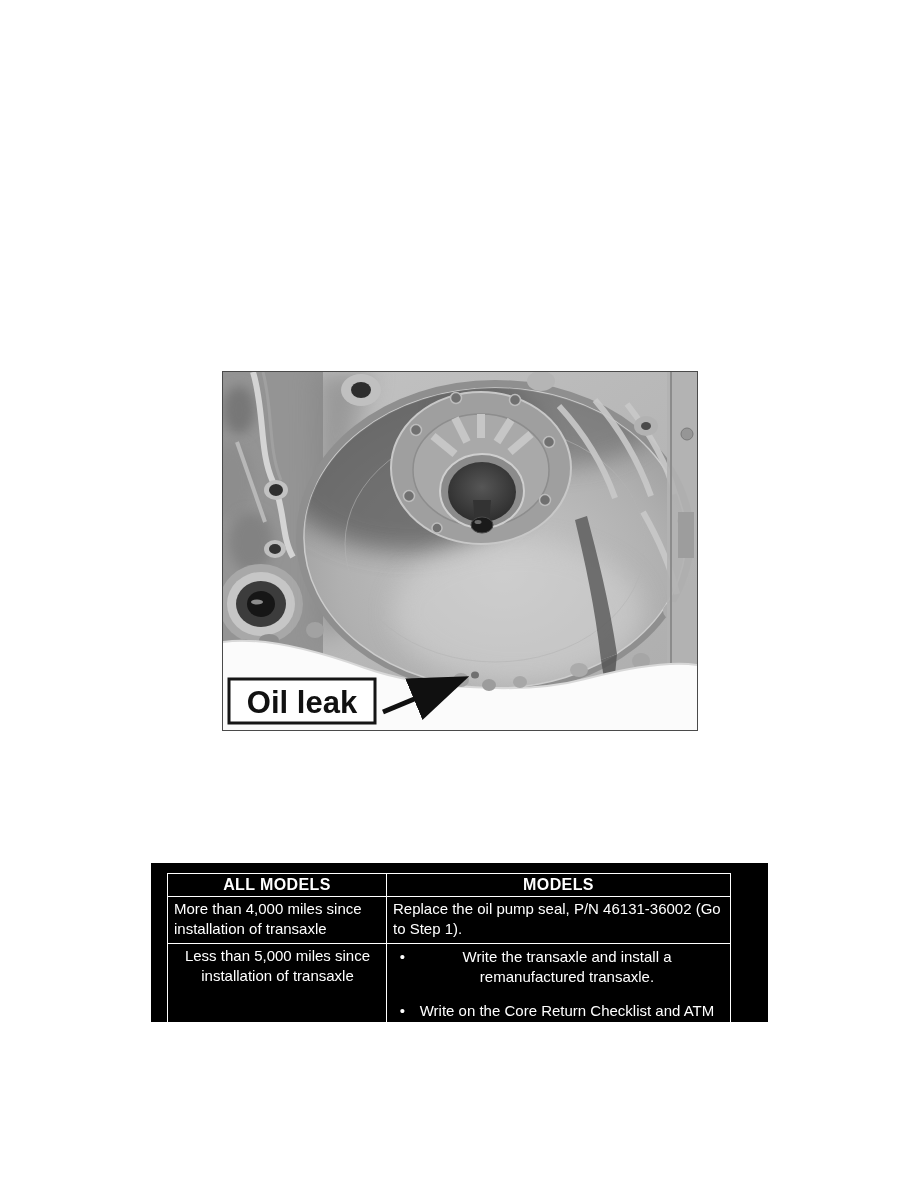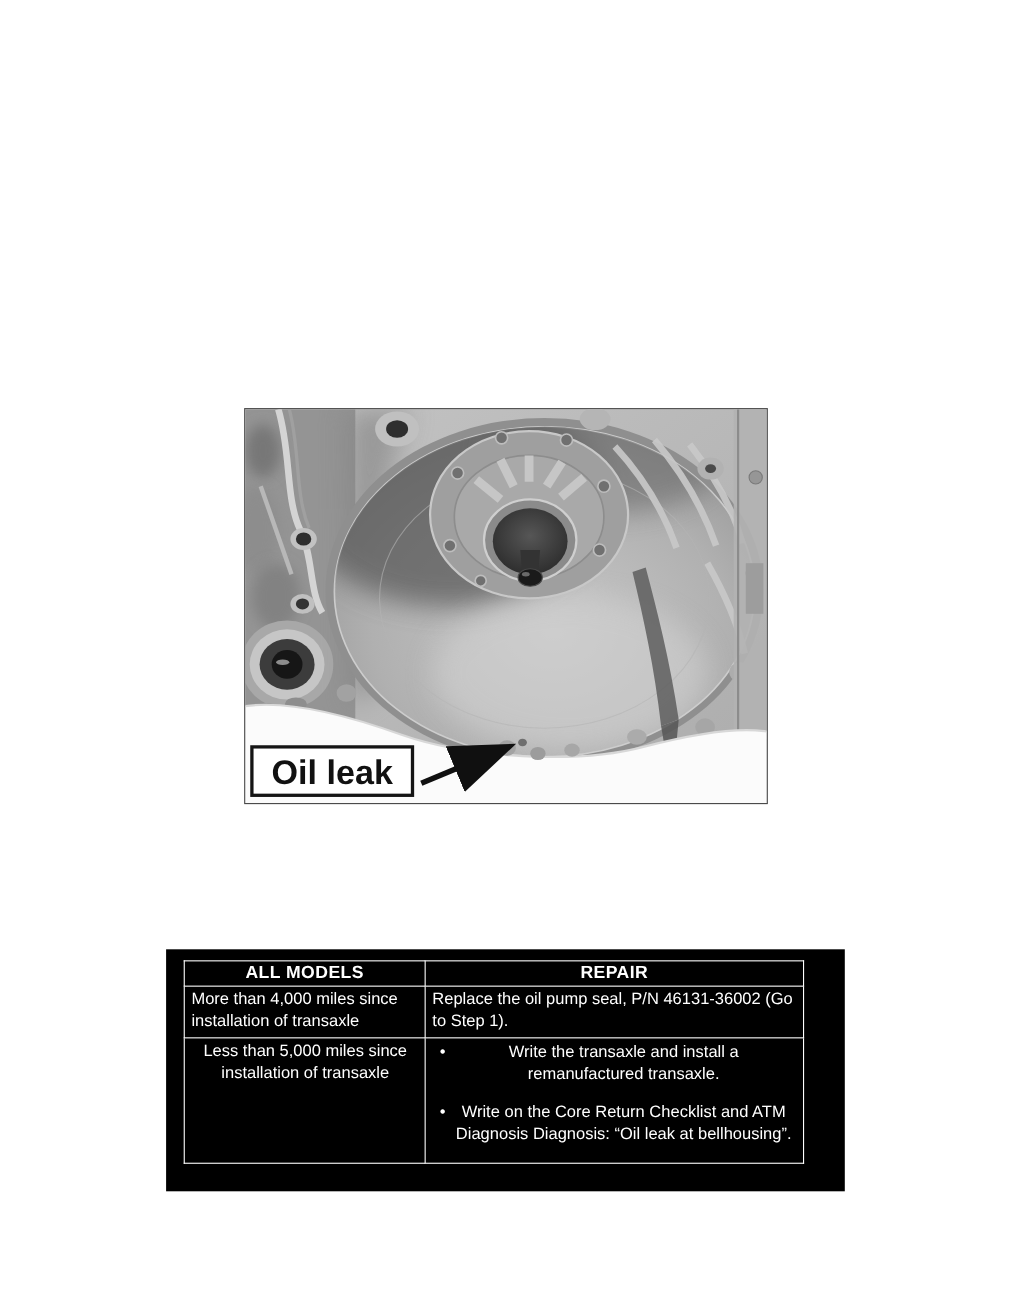--- a/index.html
+++ b/index.html
@@ -1,17 +1,17 @@
 <!DOCTYPE html>
 <html><head>
 <meta charset="utf-8">
 <style>
   html,body{margin:0;padding:0;background:#fff;}
   .page{
-    position:relative;width:918px;height:1188px;background:#ffffff;
+    position:relative;width:918px;height:1022px;background:#ffffff;
     font-family:"Liberation Sans",sans-serif;overflow:hidden;
   }
   
   .photo-frame{
     position:absolute;left:222px;top:371px;width:474px;height:358px;
     border:1.5px solid #4a4a4a;background:#b0b0b0;
   }
   .photo-frame svg{display:block;width:100%;height:100%;}
   .callout-text{
     font-family:"Liberation Sans",sans-serif;font-weight:bold;font-size:31px;fill:#111;
@@ -195,21 +195,21 @@
 
   <div class="repair-panel">
     <table class="repair">
       <colgroup>
           <col style="width:219px">
           <col style="width:344px">
         </colgroup>
       <tbody>
           <tr>
         <th>ALL MODELS</th>
-        <th>REPAIR</th>
+        <th>MODELS</th>
       </tr>
       <tr class="row-1">
         <td>More than 4,000 miles since installation of transaxle</td>
         <td>Replace the oil pump seal, P/N 46131-36002 (Go to Step 1).</td>
       </tr>
       <tr class="row-2">
         <td>Less than 5,000 miles since installation of transaxle</td>
         <td>
           <div class="bullets">
             <div class="bullet">

